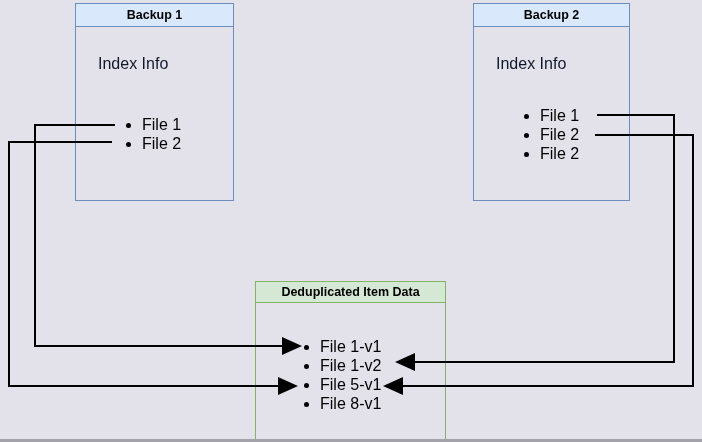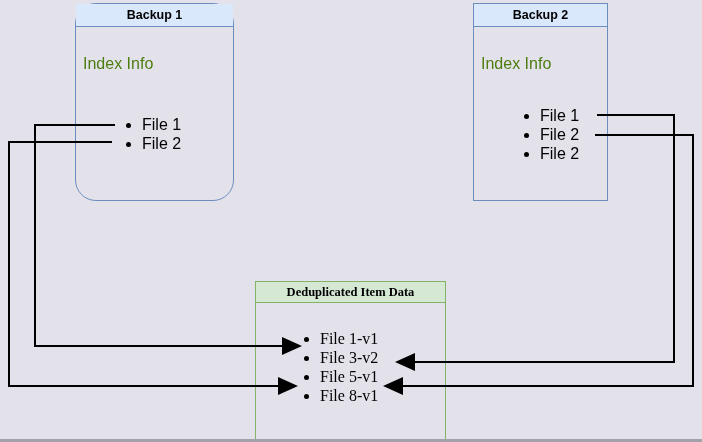--- a/index.html
+++ b/index.html
@@ -25,27 +25,27 @@
     font-size:12.5px;
     color:#000;
   }
   .box .bdy{
     position:relative;
     box-sizing:border-box;
     width:100%;
   }
   .box.blue{border:1.5px solid #6c8ebf;background:transparent;}
   .box.blue .hdr{height:23px;background:#dae8fc;border-bottom:1.5px solid #6c8ebf;}
-  .box.green{border:1.5px solid #82b366;background:transparent;font-family:Liberation Serif, serif;}
+  .box.green{border:1.5px solid #82b366;background:transparent;}
   .box.green .hdr{height:21px;background:#d5e8d4;border-bottom:1.5px solid #82b366;}
   .subtitle{
     position:absolute;
-    left:7px;
+    left:22px;
     font-size:16px;
-    color:#4d7c0f;
+    color:#0f172a;
     white-space:nowrap;
   }
   ul.filelist{
     position:absolute;
     margin:0;
     font-size:16px;
     line-height:19px;
     color:#000;
     white-space:nowrap;
   }
@@ -58,55 +58,55 @@
     position:absolute;left:0;bottom:0;
     width:100%;height:3px;
     background:#a3a2aa;
   }
 </style>
 </head>
 <body>
 
 <div class="canvas">
 
-  <div class="box blue" style="left:75px;top:3px;width:159px;height:198px;border-radius:21px;">
+  <div class="box blue" style="left:75px;top:3px;width:159px;height:198px;">
     <div class="hdr">
       <span>Backup 1</span>
     </div>
     <div class="bdy">
       <div class="subtitle" style="top:28px;">Index Info</div>
       <ul class="filelist" style="top:88px;left:0;padding-left:66px;">
         <li>File 1</li>
         <li>File 2</li>
       </ul>
     </div>
   </div>
 
-  <div class="box blue" style="left:473px;top:3px;width:135px;height:198px;">
+  <div class="box blue" style="left:473px;top:3px;width:157px;height:198px;">
     <div class="hdr">
       <span>Backup 2</span>
     </div>
     <div class="bdy">
       <div class="subtitle" style="top:28px;">Index Info</div>
       <ul class="filelist" style="top:79px;left:0;padding-left:66px;">
         <li>File 1</li>
         <li>File 2</li>
         <li>File 2</li>
       </ul>
     </div>
   </div>
 
   <div class="box green" style="left:255px;top:281px;width:191px;height:159px;">
     <div class="hdr">
       <span>Deduplicated Item Data</span>
     </div>
     <div class="bdy">
-      <ul class="filelist" style="top:26px;left:0;padding-left:64px;">
+      <ul class="filelist" style="top:34px;left:0;padding-left:64px;">
         <li>File 1-v1</li>
-        <li>File 3-v2</li>
+        <li>File 1-v2</li>
         <li>File 5-v1</li>
         <li>File 8-v1</li>
       </ul>
     </div>
   </div>
 
   <svg class="connectors" width="702" height="442" viewBox="0 0 702 442">
     <defs>
       <marker id="arrow" viewBox="0 0 12 12" refX="10" refY="6" markerWidth="12" markerHeight="12" orient="auto">
         <path d="M1,1.5 L11,6 L1,10.5 z" fill="#000"></path>

